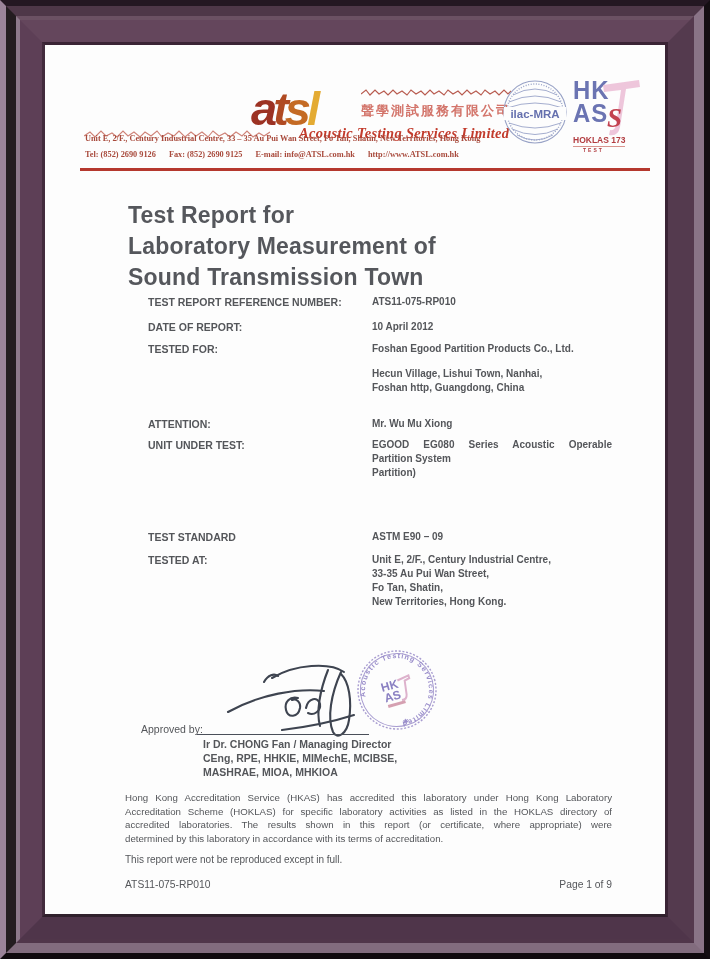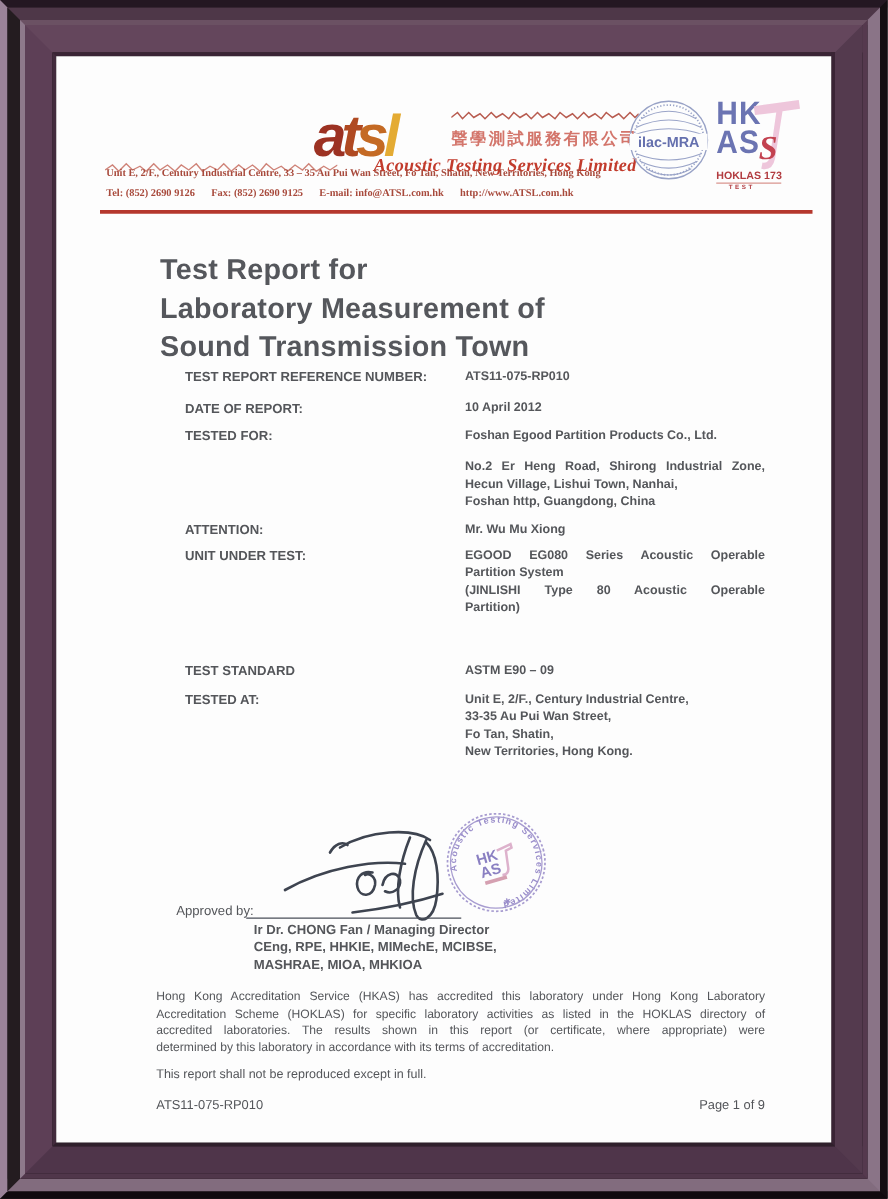--- a/index.html
+++ b/index.html
@@ -132,37 +132,35 @@
       </div>
       <div class="row" style="top:297px">
         <div class="f-label">TESTED FOR:</div>
         <div class="f-value">
                   <div>Foshan Egood Partition Products Co., Ltd.</div>
                 </div>
       </div>
       <div class="row" style="top:322px">
         <div class="f-label"></div>
         <div class="f-value">
-                  <div class="jline">No.2 Er Heng Road, Shirong Industrial Zone,</div>
                   <div>Hecun Village, Lishui Town, Nanhai,</div>
                   <div>Foshan http, Guangdong, China</div>
                 </div>
       </div>
       <div class="row" style="top:372px">
         <div class="f-label">ATTENTION:</div>
         <div class="f-value">
                   <div>Mr. Wu Mu Xiong</div>
                 </div>
       </div>
       <div class="row" style="top:393px">
         <div class="f-label">UNIT UNDER TEST:</div>
         <div class="f-value">
                   <div class="jline">EGOOD EG080 Series Acoustic Operable</div>
                   <div>Partition System</div>
-                  <div class="jline">(JINLISHI Type 80 Acoustic Operable</div>
                   <div>Partition)</div>
                 </div>
       </div>
       <div class="row" style="top:485px">
         <div class="f-label">TEST STANDARD</div>
         <div class="f-value">
                   <div>ASTM E90 – 09</div>
                 </div>
       </div>
       <div class="row" style="top:508px">
@@ -211,21 +209,21 @@
                   <div>MASHRAE, MIOA, MHKIOA</div>
                 </div>
       </div>
 
       <div class="abs jpara">
                 <div class="jline">Hong Kong Accreditation Service (HKAS) has accredited this laboratory under Hong Kong Laboratory</div>
                 <div class="jline">Accreditation Scheme (HOKLAS) for specific laboratory activities as listed in the HOKLAS directory of</div>
                 <div class="jline">accredited laboratories. The results shown in this report (or certificate, where appropriate) were</div>
                 <div>determined by this laboratory in accordance with its terms of accreditation.</div>
               </div>
-      <div class="abs note">This report shall not be reproduced except in full.</div>
+      <div class="abs note">This report were not be reproduced except in full.</div>
       <div class="abs bottomrow">
         <div>ATS11-075-RP010</div>
         <div>Page 1 of 9</div>
       </div>
 
      </div>
     </div>
    </div>
   </div>
  </div>

